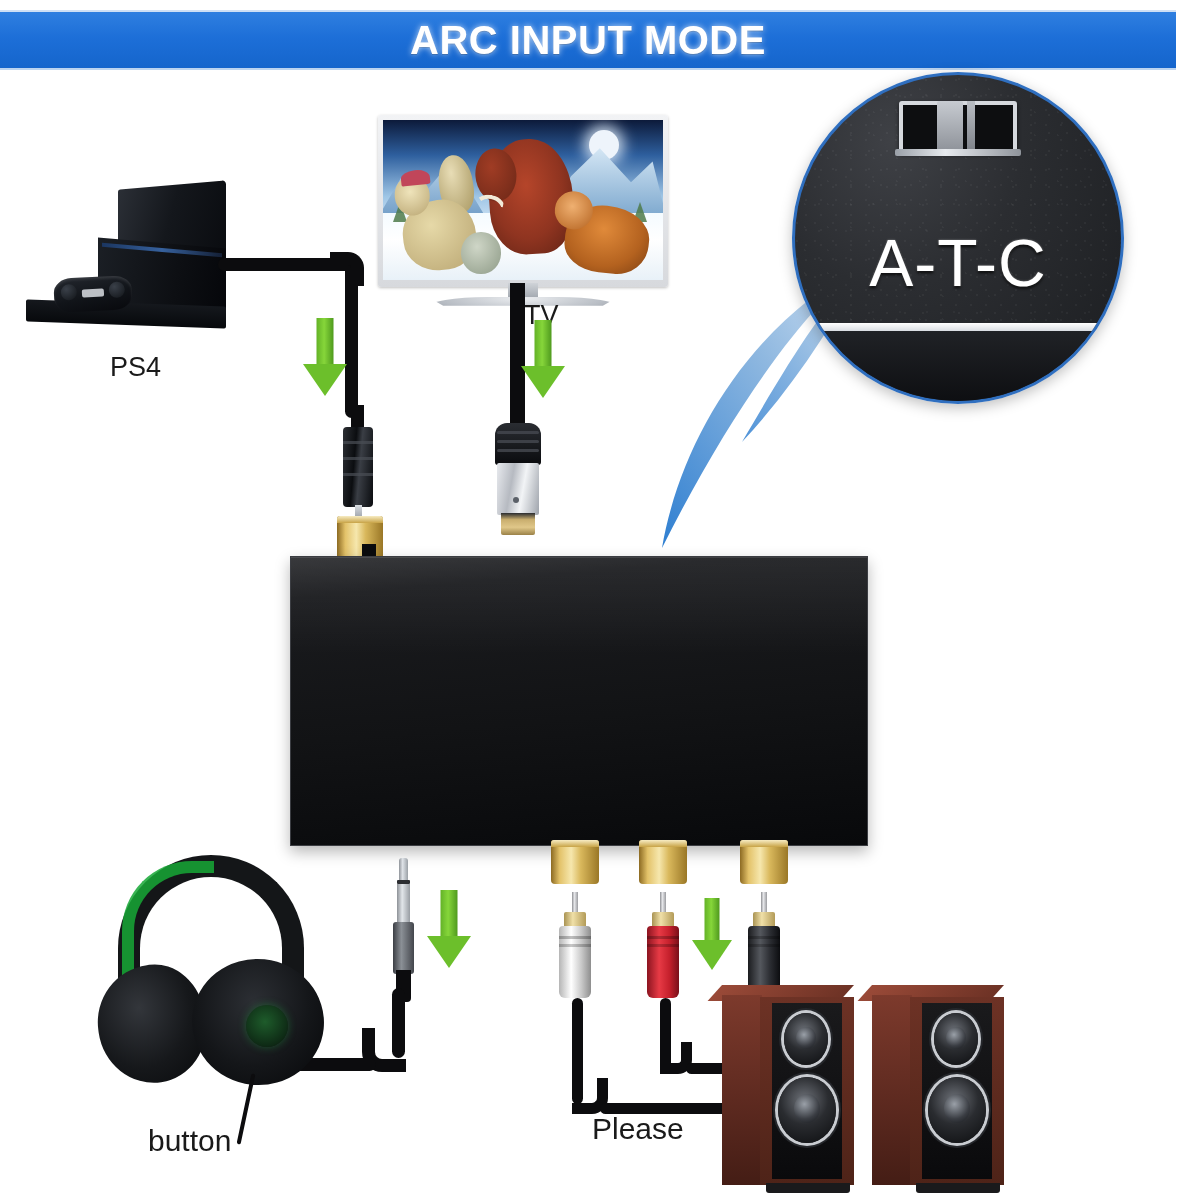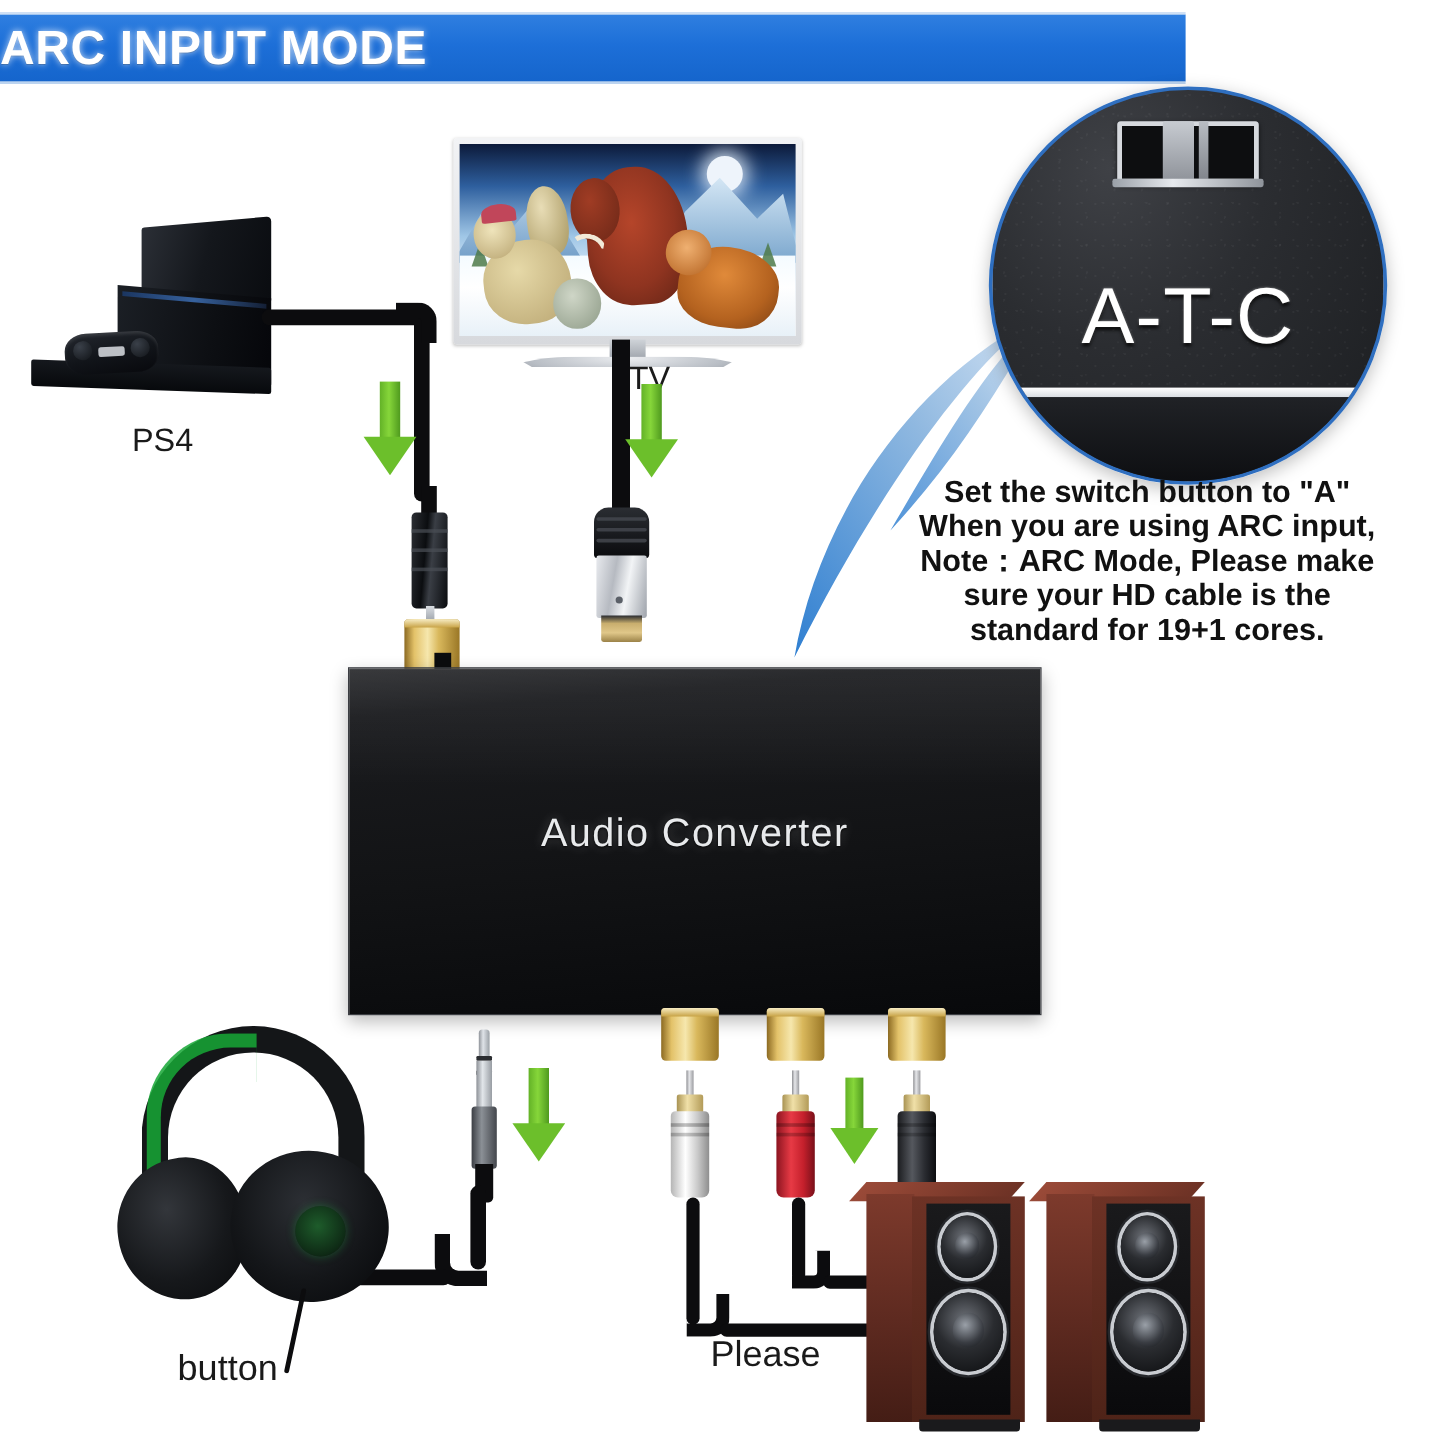--- a/index.html
+++ b/index.html
@@ -6,24 +6,24 @@
   html, body {
     width: 1200px; height: 1200px;
     background: #ffffff;
     font-family: "Liberation Sans", sans-serif;
     overflow: hidden;
   }
   #stage { position: relative; width: 1200px; height: 1200px; background: #fff; }
 
   
   .banner {
-    position: absolute; left: 0; top: 10px; width: 988px; height: 60px;
+    position: absolute; left: 0; top: 10px; width: 1176px; height: 60px;
     background: linear-gradient(180deg,#2f7fe0 0%,#1d6fd8 45%,#1565cc 100%);
     border-top: 2px solid #cfe0f5; border-bottom: 2px solid #bcd4f0;
-    display: flex; align-items: center; 
+    display: flex; align-items: center; justify-content: center;
   }
   .banner-title {
     color: #ffffff; font-size: 40px; font-weight: bold; letter-spacing: 0.5px;
     font-family: "Liberation Sans", sans-serif;
     text-shadow: 0 0 6px rgba(255,255,255,.75), 0 1px 0 rgba(0,0,0,.25);
   }
 
   
   .abs { position: absolute; }
 
@@ -413,21 +413,21 @@
   }
   .spk .foot {
     position:absolute; left: 44px; bottom: -8px; width: 84px; height: 10px;
     background:#1a1a1c; border-radius: 0 0 3px 3px;
   }
   #spk-left  { left: 0; }
   #spk-right { left: 150px; }
 
   
   #callout {
-    left: 824px; top: 72px; width: 332px; height: 332px;
+    left: 792px; top: 72px; width: 332px; height: 332px;
     border-radius: 50%; overflow: hidden;
     border: 3px solid #2f6fc0;
     background: radial-gradient(ellipse at 30% 20%, #3f4146 0%, #2b2d31 40%, #1b1d20 100%);
     box-shadow: 0 4px 14px rgba(0,0,0,.25);
   }
   .co-noise {
     position:absolute; inset:0;
     background-image:
       radial-gradient(circle at 12% 22%, rgba(255,255,255,.05) 0 1px, transparent 1px),
       radial-gradient(circle at 42% 62%, rgba(255,255,255,.05) 0 1px, transparent 1px),
@@ -582,32 +582,24 @@
     <div class="switch-frame">
       <div class="switch-slot"></div>
       <div class="switch-slot2"></div>
     </div>
     <div class="switch-base"></div>
     <div class="co-atc">A-T-C</div>
     <div class="co-line-white"></div>
     <div class="co-line-dark"></div>
   </div>
 
-  <div id="instructions" class="abs">
-    <div>Set the switch button to "A"</div>
-    <div>When you are using ARC input,</div>
-    <div>Note：ARC Mode,  Please make</div>
-    <div>sure your HD      cable is the</div>
-    <div>standard for 19+1 cores.</div>
-  </div>
 
   <div class="conv-tab abs"></div>
   <div id="converter" class="abs">
     <div class="sheen"></div>
-    <div class="brand">Audio Converter</div>
   </div>
 
   <div class="gold-port abs" style="left:551px; top:840px; width:48px; height:44px;"></div>
   <div class="gold-port abs" style="left:639px; top:840px; width:48px; height:44px;"></div>
   <div class="gold-port abs" style="left:740px; top:840px; width:48px; height:44px;"></div>
 
   <div id="aux" class="abs">
     <div class="aux-tip"></div>
     <div class="aux-ring" style="top:22px;"></div>
     <div class="aux-ring" style="top:34px;"></div>

